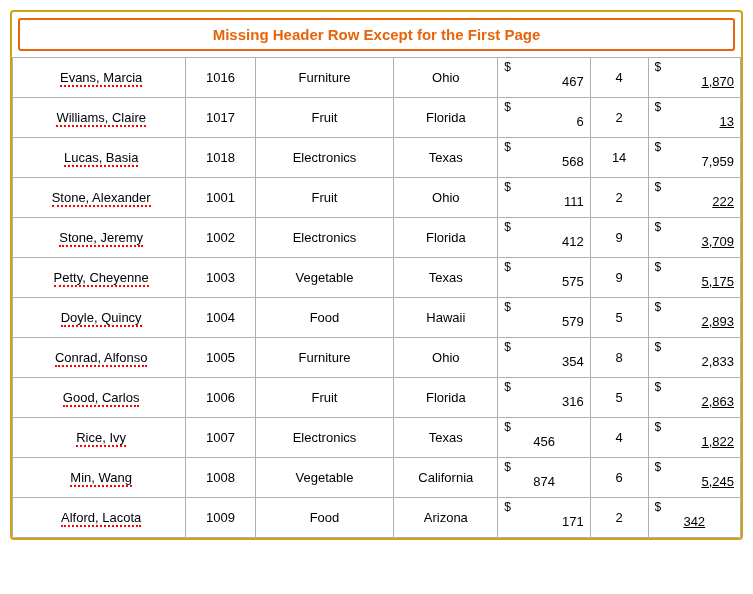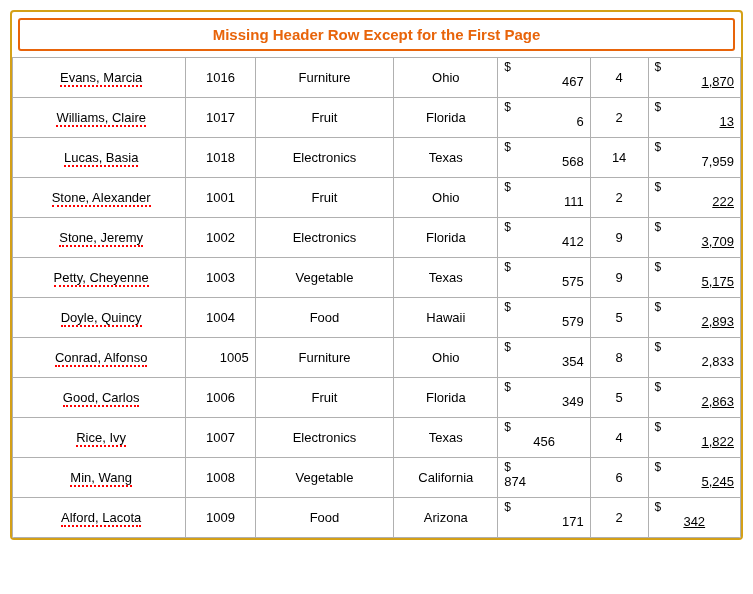--- a/index.html
+++ b/index.html
@@ -154,41 +154,41 @@
             <div style="text-align:right">579</div>
           </td>
           <td style="width: 50px;">5</td>
           <td style="width: 80px; vertical-align: top; padding: 2px 6px;">
             <div style="text-align:left; font-size:12px">$</div>
             <div style="text-align:right; text-decoration:underline">2,893</div>
           </td>
         </tr>
         <tr>
           <td class="name-cell" style="width: 150px;"><span style="border-bottom: 2px dotted red; display:inline">Conrad, Alfonso</span></td>
-          <td style="width: 60px; text-align: right;">1005</td>
+          <td style="width: 60px;">1005</td>
           <td style="width: 120px;">Furniture</td>
           <td style="width: 90px;">Ohio</td>
           <td style="width: 80px; vertical-align: top; padding: 2px 6px;">
             <div style="text-align:left; font-size:12px">$</div>
             <div style="text-align:right">354</div>
           </td>
           <td style="width: 50px;">8</td>
           <td style="width: 80px; vertical-align: top; padding: 2px 6px;">
             <div style="text-align:left; font-size:12px">$</div>
             <div style="text-align:right; ">2,833</div>
           </td>
         </tr>
         <tr>
           <td class="name-cell" style="width: 150px;"><span style="border-bottom: 2px dotted red; display:inline">Good, Carlos</span></td>
           <td style="width: 60px;">1006</td>
           <td style="width: 120px;">Fruit</td>
           <td style="width: 90px;">Florida</td>
           <td style="width: 80px; vertical-align: top; padding: 2px 6px;">
             <div style="text-align:left; font-size:12px">$</div>
-            <div style="text-align:right">349</div>
+            <div style="text-align:right">316</div>
           </td>
           <td style="width: 50px;">5</td>
           <td style="width: 80px; vertical-align: top; padding: 2px 6px;">
             <div style="text-align:left; font-size:12px">$</div>
             <div style="text-align:right; text-decoration:underline">2,863</div>
           </td>
         </tr>
         <tr>
           <td class="name-cell" style="width: 150px;"><span style="border-bottom: 2px dotted red; display:inline">Rice, Ivy</span></td>
           <td style="width: 60px;">1007</td>
@@ -204,21 +204,21 @@
             <div style="text-align:right; text-decoration:underline">1,822</div>
           </td>
         </tr>
         <tr>
           <td class="name-cell" style="width: 150px;"><span style="border-bottom: 2px dotted red; display:inline">Min, Wang</span></td>
           <td style="width: 60px;">1008</td>
           <td style="width: 120px;">Vegetable</td>
           <td style="width: 90px;">California</td>
           <td style="width: 80px; vertical-align: top; padding: 2px 6px;">
             <div style="text-align:left; font-size:12px">$</div>
-            <div style="text-align:left">874</div>
+            <div style="text-align:center">874</div>
           </td>
           <td style="width: 50px;">6</td>
           <td style="width: 80px; vertical-align: top; padding: 2px 6px;">
             <div style="text-align:left; font-size:12px">$</div>
             <div style="text-align:right; text-decoration:underline">5,245</div>
           </td>
         </tr>
         <tr>
           <td class="name-cell" style="width: 150px;"><span style="border-bottom: 2px dotted red; display:inline">Alford, Lacota</span></td>
           <td style="width: 60px;">1009</td>

